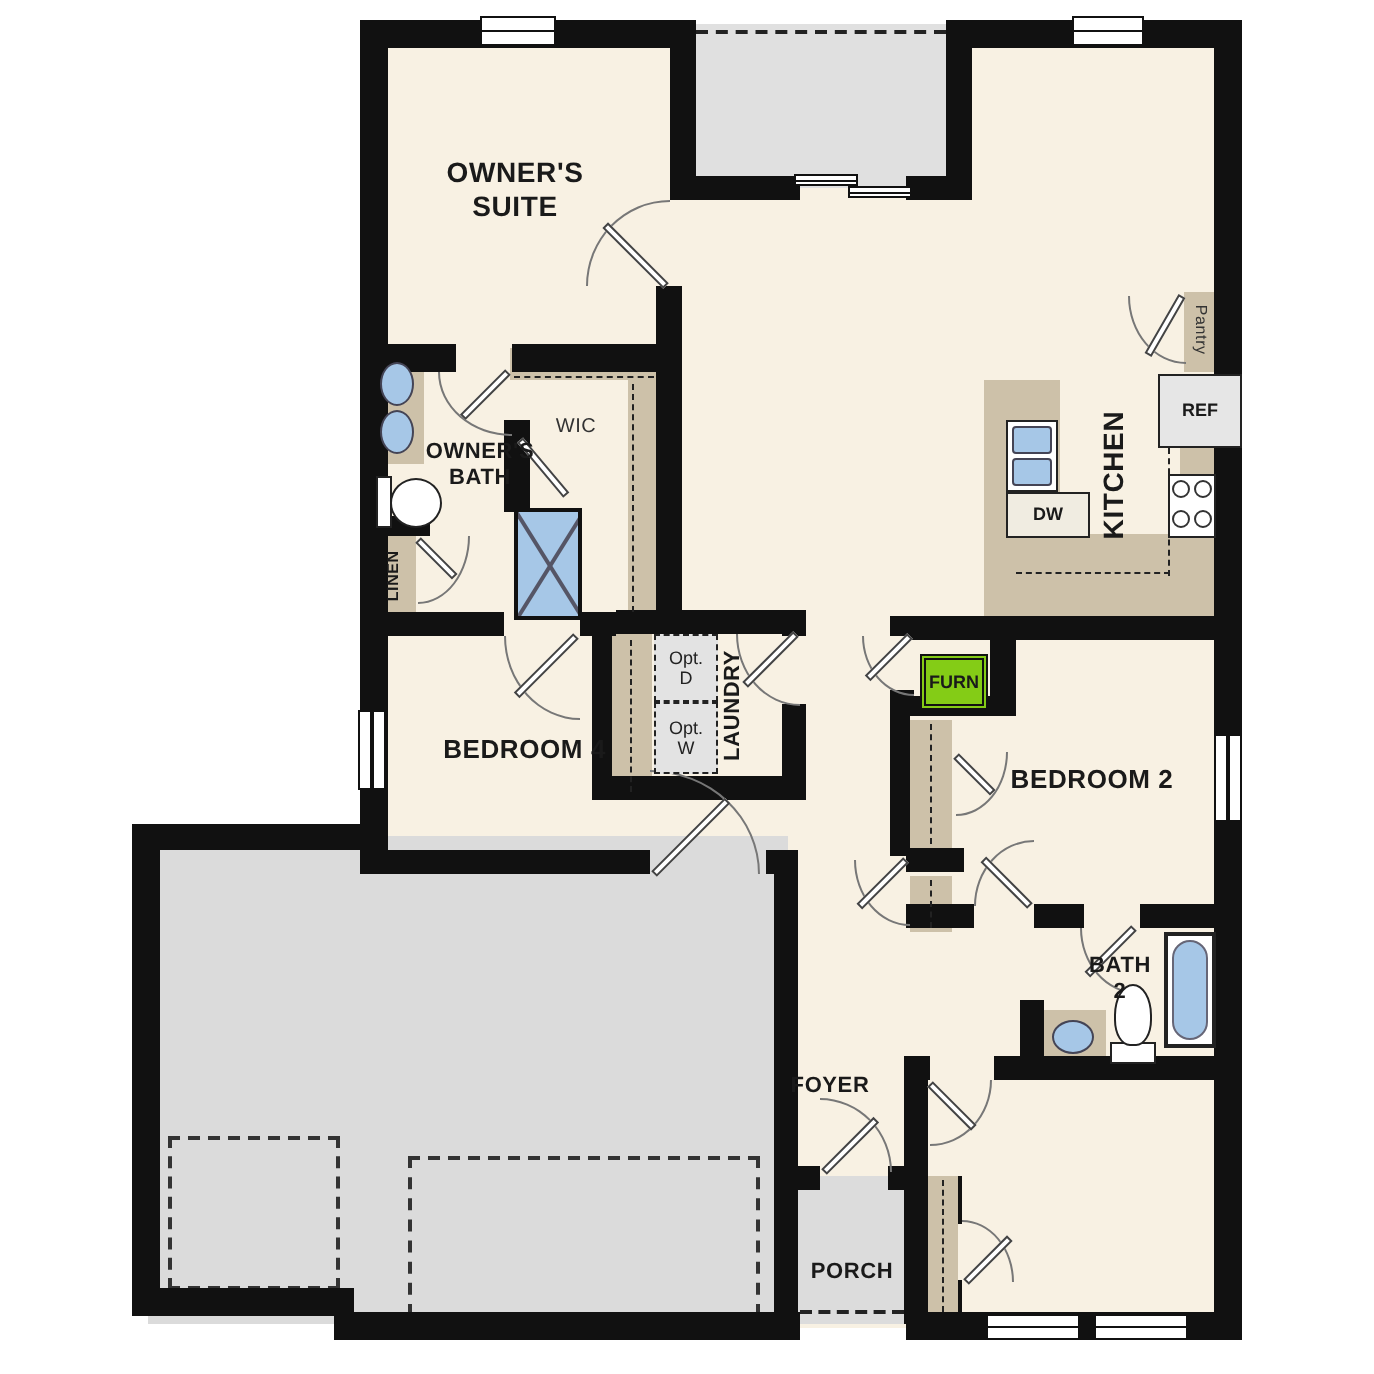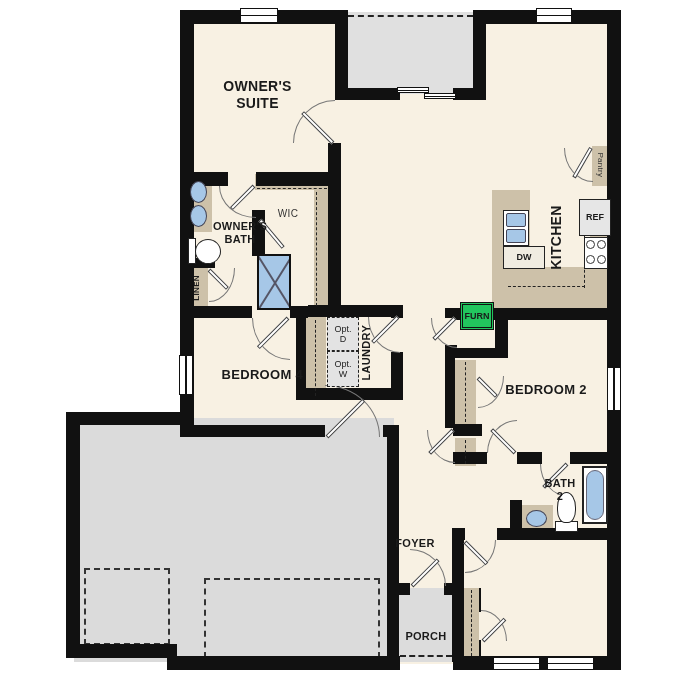--- a/index.html
+++ b/index.html
@@ -246,38 +246,38 @@
     <div class="abs" style="left:-16px;top:26px;width:64px;height:2px;background:#556;transform:rotate(58deg);"></div>
     <div class="abs" style="left:-16px;top:26px;width:64px;height:2px;background:#556;transform:rotate(-58deg);"></div>
   </div>
 
   <div class="whitebox" style="left:503px;top:210px;width:26px;height:36px;border-width:1.5px;"></div>
   <div class="bluebox" style="left:506px;top:213px;width:20px;height:14px;border-radius:2px;"></div>
   <div class="bluebox" style="left:506px;top:229px;width:20px;height:14px;border-radius:2px;"></div>
   <div class="appl center" style="left:503px;top:246px;width:42px;height:23px;background:#f0ece1;">
     <span class="lbl sm" style="position:static;">DW</span>
   </div>
-  <div class="appl center" style="left:579px;top:187px;width:32px;height:37px;margin-top:12px;">
+  <div class="appl center" style="left:579px;top:187px;width:42px;height:37px;">
     <span class="lbl sm" style="position:static;">REF</span>
   </div>
   <div class="whitebox" style="left:584px;top:237px;width:24px;height:32px;border-width:1.5px;"></div>
   <div class="burner" style="left:586px;top:240px;"></div>
   <div class="burner" style="left:597px;top:240px;"></div>
   <div class="burner" style="left:586px;top:255px;"></div>
   <div class="burner" style="left:597px;top:255px;"></div>
 
   <div class="optbox" style="left:327px;top:317px;width:32px;height:34px;">
     <span>Opt.
 D</span>
   </div>
   <div class="optbox" style="left:327px;top:351px;width:32px;height:36px;">
     <span>Opt.
 W</span>
   </div>
-  <div class="whitebox center" style="left:460px;top:302px;width:34px;height:28px;border:3px double #111;background:#22c55e;">
+  <div class="whitebox center" style="left:460px;top:327px;width:34px;height:28px;border:3px double #111;background:#84cc16;">
     <span class="lbl sm" style="position:static;">FURN</span>
   </div>
 
   <div class="oval" style="left:526px;top:510px;width:21px;height:17px;"></div>
   <div class="whitebox" style="left:555px;top:521px;width:23px;height:11px;border-width:1px;"></div>
   <div class="whitebox" style="left:557px;top:492px;width:19px;height:31px;border-width:1px;border-radius:50% 50% 42% 42%;"></div>
   <div class="whitebox" style="left:582px;top:466px;width:26px;height:58px;border-width:2px;">
     <div class="bluebox" style="left:2px;top:2px;width:18px;height:50px;border-radius:9px;border-color:#667;"></div>
   </div>
 

